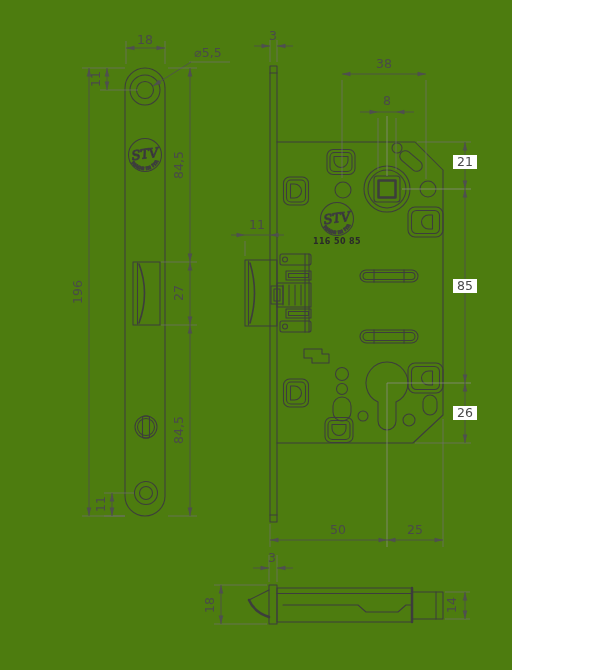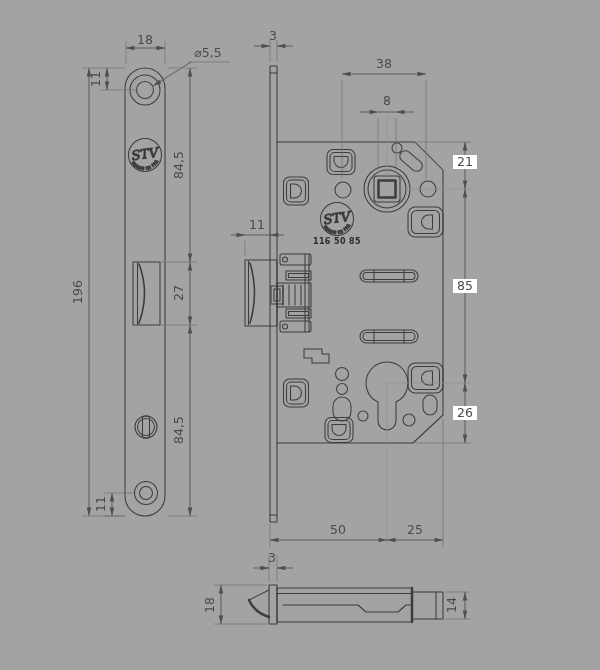--- a/index.html
+++ b/index.html
@@ -1,16 +1,16 @@
 <!DOCTYPE html>
 <html><head>
 <meta charset="utf-8">
 <style>
   html,body{margin:0;padding:0;background:#ffffff;}
-  .canvas{position:relative;width:600px;height:670px;background:#a3a3a3;overflow:hidden;}
+  .canvas{position:relative;width:512px;height:670px;background:#4d7c0f;overflow:hidden;}
   svg{display:block;}
   .g  {fill:none;stroke:#3d3d3d;stroke-width:1.05;stroke-linejoin:round;stroke-linecap:round;}
   .g2 {fill:none;stroke:#3d3d3d;stroke-width:2.5;stroke-linejoin:round;stroke-linecap:round;}
   .gm {fill:none;stroke:#3d3d3d;stroke-width:1.6;stroke-linejoin:round;stroke-linecap:round;}
   .d  {fill:none;stroke:#4f4f4f;stroke-width:0.85;}
   .e  {fill:none;stroke:#707070;stroke-width:0.7;}
   .c  {fill:none;stroke:#8f8f8f;stroke-width:0.7;}
   .t  {fill:#4a4a4a;font-family:"DejaVu Sans",sans-serif;font-size:12.5px;text-anchor:middle;}
   .tbg{fill:#ffffff;stroke:none;}
   .logo-s{fill:#2f2f2f;font-family:"DejaVu Serif",serif;font-style:italic;font-size:13px;text-anchor:middle;}

